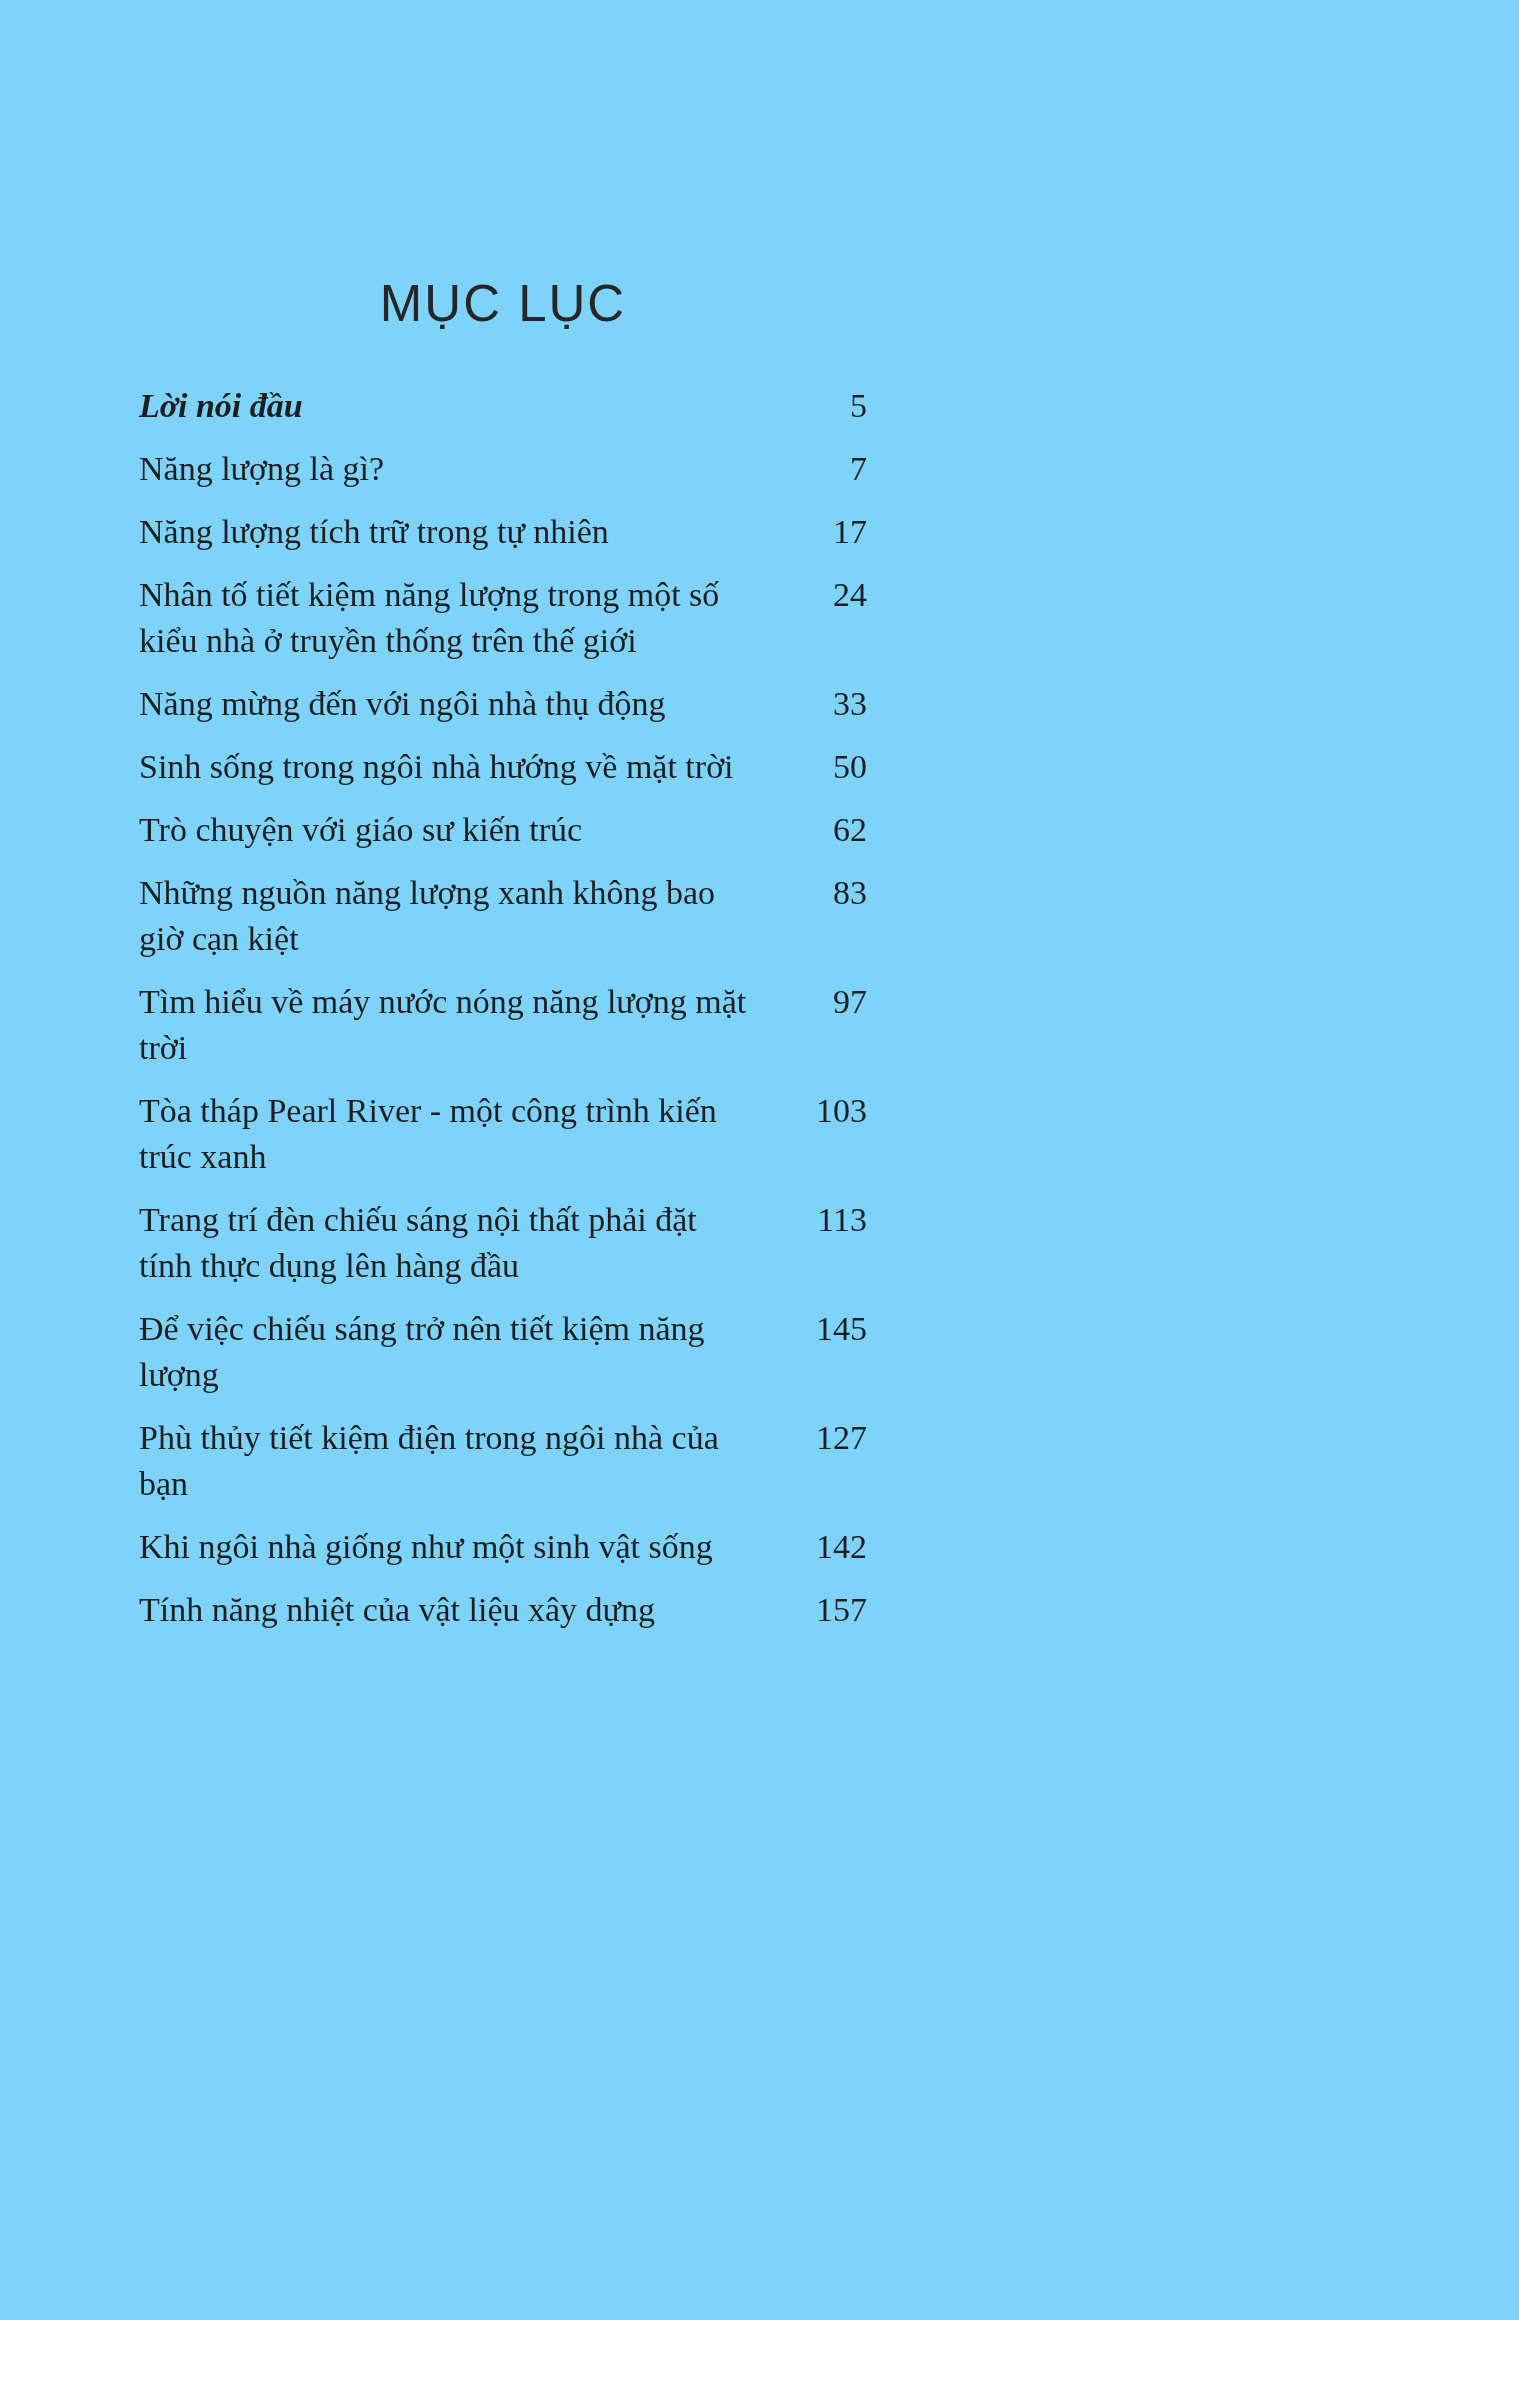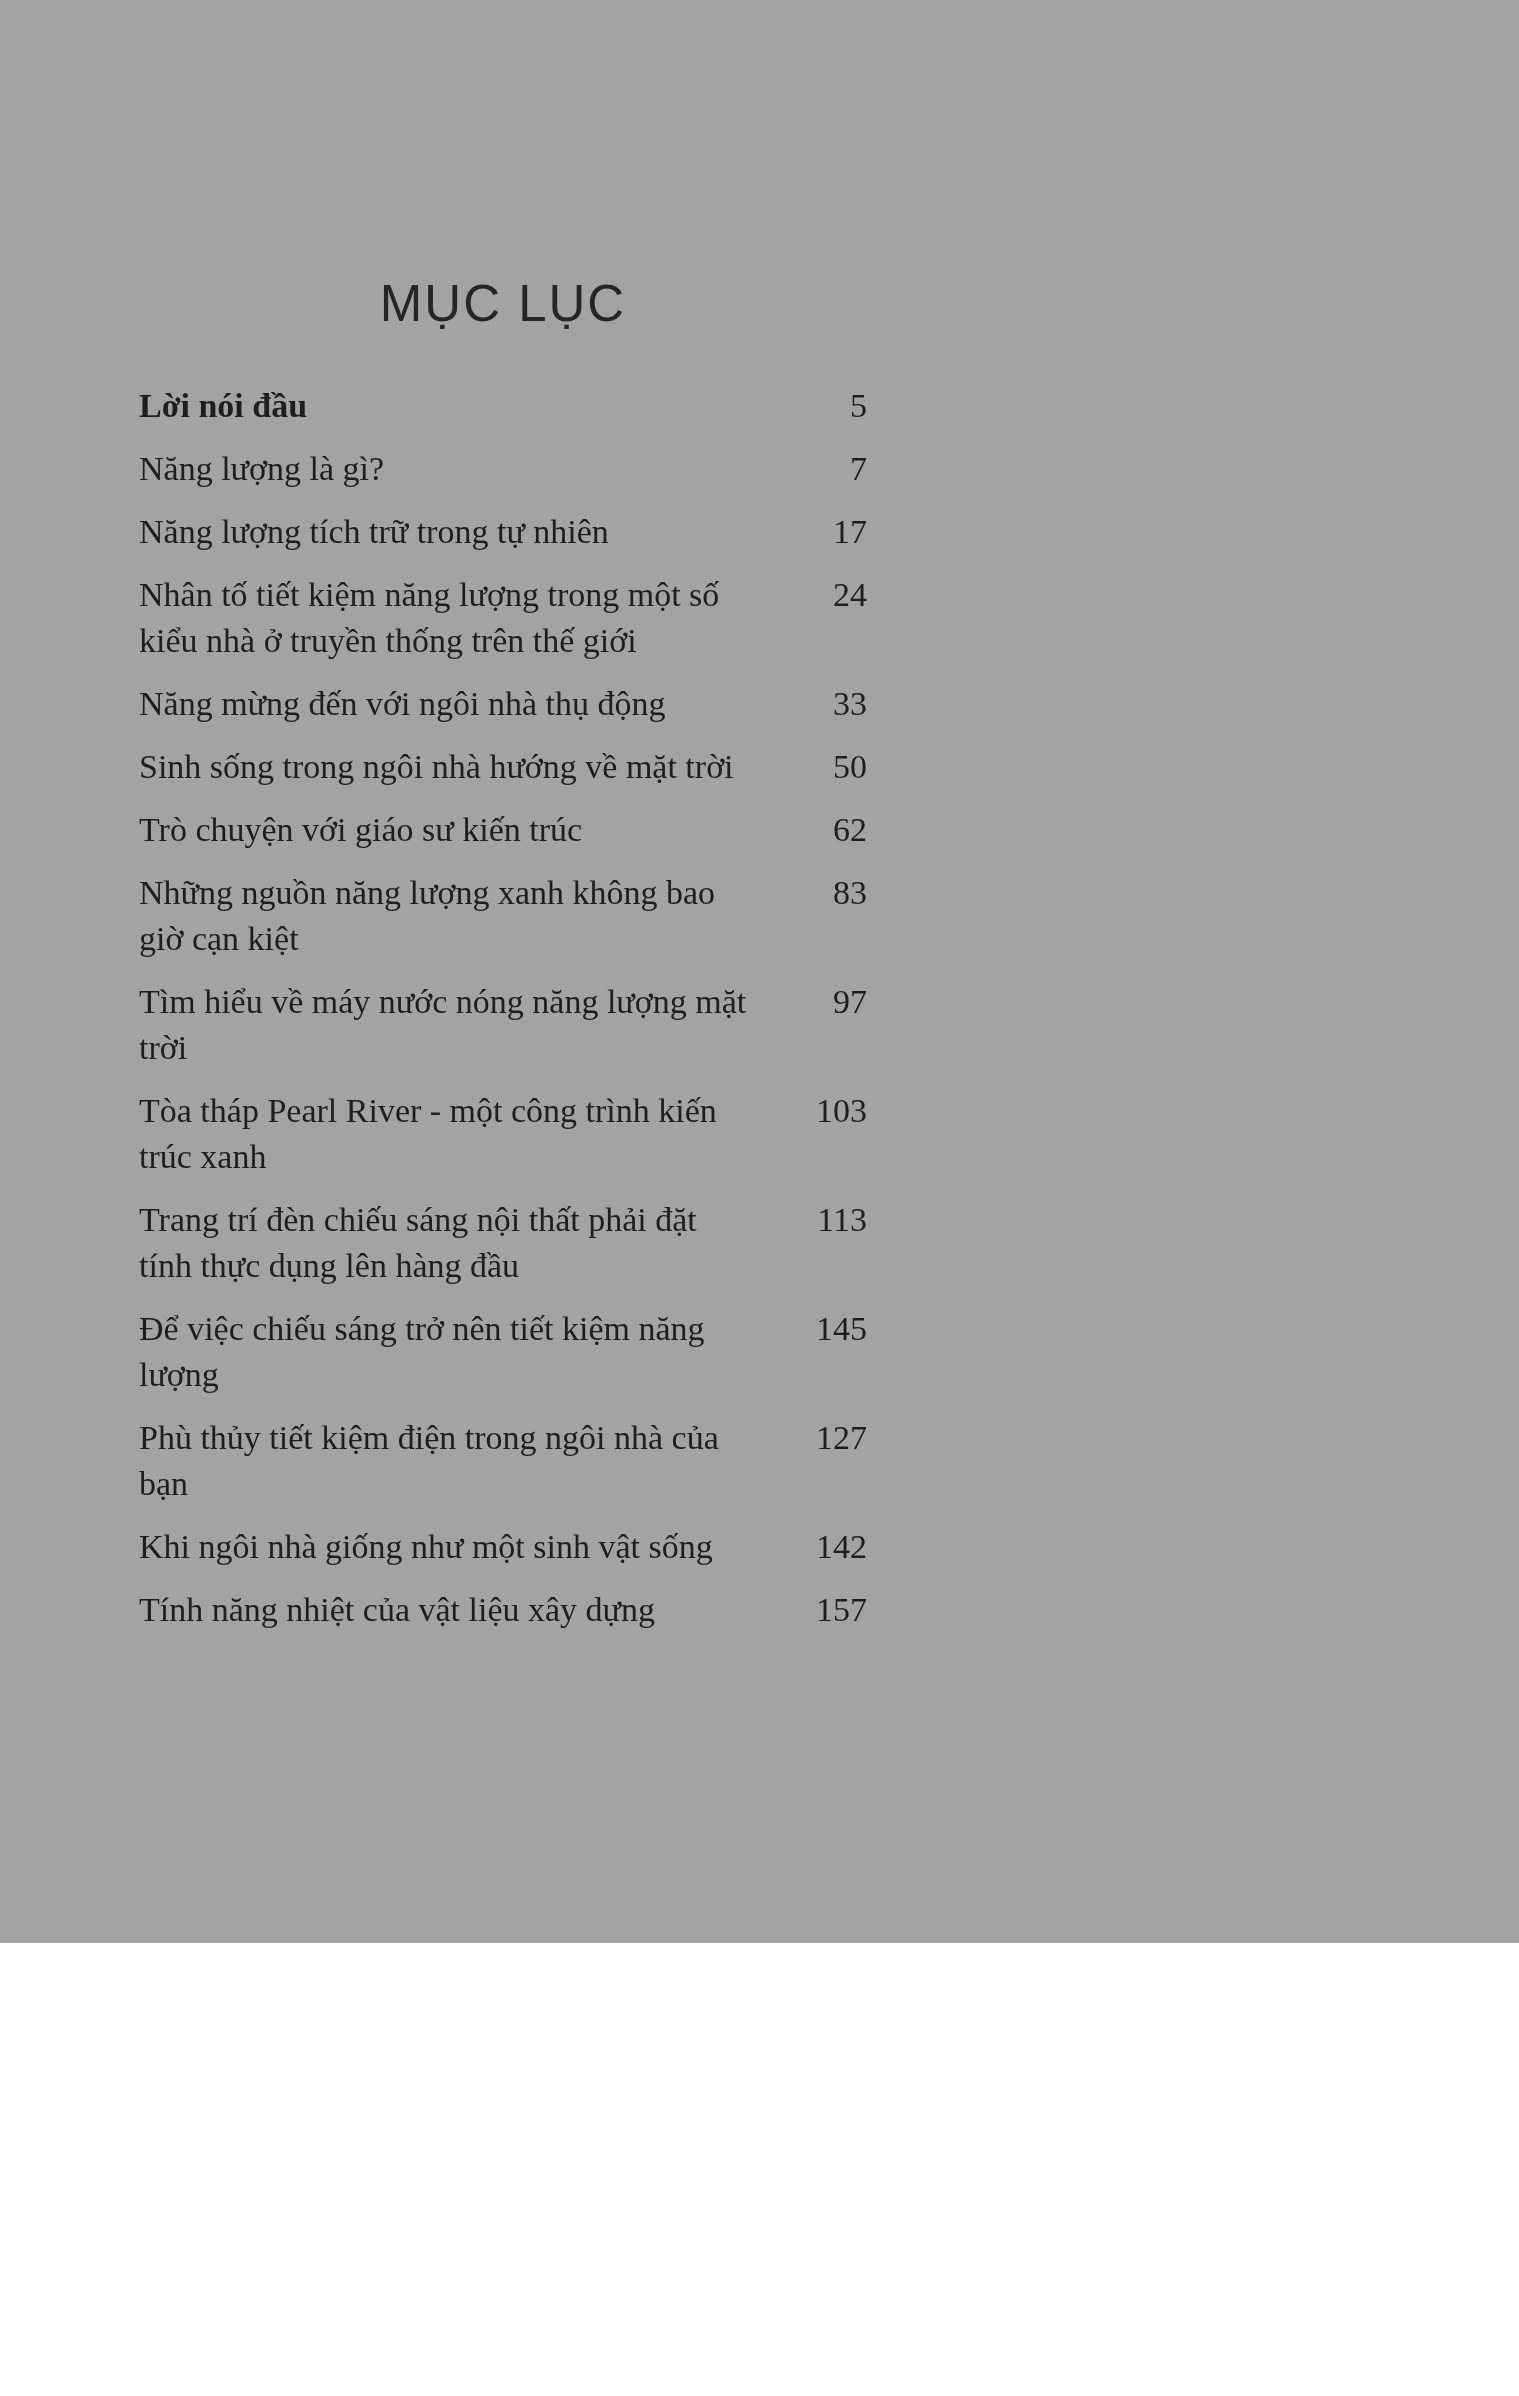--- a/index.html
+++ b/index.html
@@ -3,22 +3,22 @@
 <meta charset="utf-8">
 <style>
   html, body {
     margin: 0;
     padding: 0;
     background: #ffffff;
   }
   .page {
     position: relative;
     width: 1520px;
-    height: 1943px;
-    background: #a3a3a3;
+    height: 2320px;
+    background: #7dd3fc;
     overflow: hidden;
     font-family: "Liberation Serif", "DejaVu Serif", serif;
     color: #1e1e1e;
   }
   .content {
     position: absolute;
     left: 139px;
     top: 0;
     width: 728px;
     padding-top: 275px;
@@ -44,20 +44,21 @@
     margin-bottom: 17px;
   }
   .toc-label {
     flex: 1 1 auto;
     font-size: 34px;
     line-height: 46px;
     padding-right: 42px;
     color: #1e1e1e;
   }
   .toc-row.italic .toc-label {
+    font-style: italic;
     font-weight: 700;
   }
   .toc-page {
     flex: 0 0 71px;
     text-align: right;
     font-size: 34px;
     line-height: 46px;
     color: #1e1e1e;
   }
 </style>

